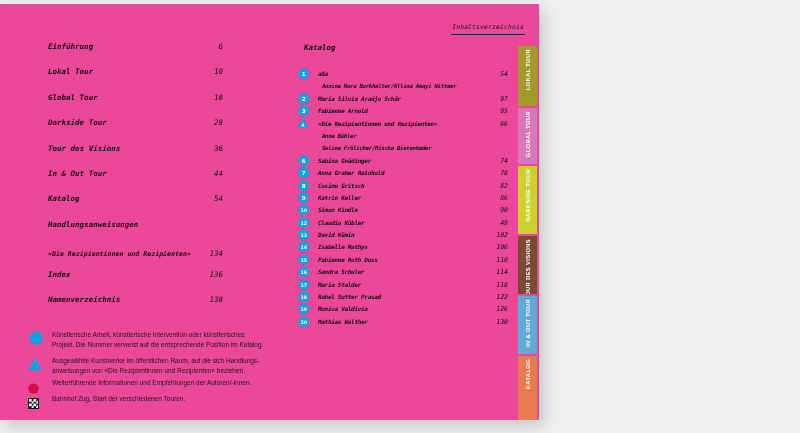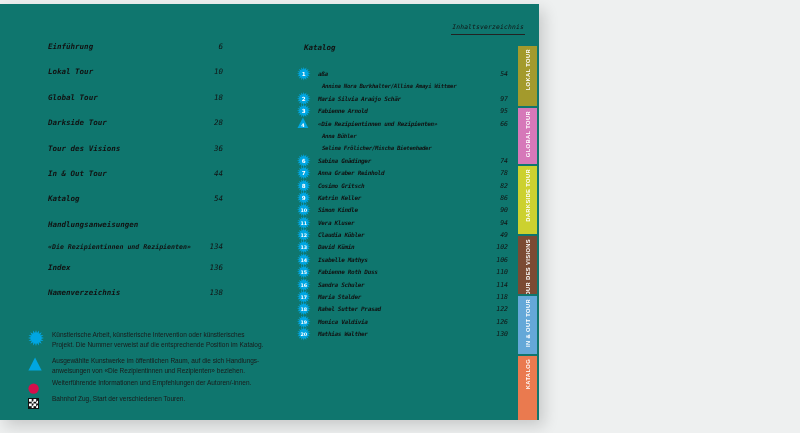--- a/index.html
+++ b/index.html
@@ -1,29 +1,29 @@
 <!DOCTYPE html>
 <html><head>
 <meta charset="utf-8">
 <style>
   html,body{margin:0;padding:0;background:#e9ebeb;}
   .canvas{position:relative;width:800px;height:433px;background:#eef0f0;overflow:hidden;
           font-family:"DejaVu Sans Mono","Liberation Mono",monospace;color:#111;}
-  .page{position:absolute;left:0;top:4px;width:539px;height:416px;background:#0f766e;
+  .page{position:absolute;left:0;top:4px;width:539px;height:416px;background:#ec4899;
         box-shadow:5px 6px 14px rgba(0,0,0,.16);}
   
   .header{position:absolute;top:10px;right:14px;}
   .header-text{display:inline-block;font-style:italic;font-size:6.3px;line-height:8px;
                letter-spacing:.2px;border-bottom:.8px solid #222;padding:0 1px 2.5px 1px;}
   
   .toc{position:absolute;left:48px;top:36px;width:175px;}
   .toc-row{display:flex;justify-content:space-between;align-items:baseline;height:13px;
            line-height:13px;margin-bottom:12.4px;font-weight:bold;font-style:italic;font-size:7.5px;}
   .toc-row .toc-page{font-weight:normal;font-style:italic;font-size:7.5px;}
-  .toc-row.group-title{margin-bottom:9px;}
+  .toc-row.group-title{margin-bottom:16px;}
   .toc-row.sub-line{font-size:6.6px;margin-bottom:8px;}
   .toc-row.sub-line .toc-page{font-size:7.5px;}
   
   .kat-title{position:absolute;left:304px;top:39px;font-weight:bold;font-style:italic;font-size:7.5px;}
   .kat-list{position:absolute;left:294px;top:64px;width:214px;}
   .k-line{position:relative;display:flex;align-items:baseline;height:12.4px;line-height:12.4px;}
   .k-icon{position:absolute;left:3px;top:-1px;}
   .k-title{margin-left:24px;flex:1;font-weight:bold;font-style:italic;font-size:6px;letter-spacing:-.3px;}
   .k-page{font-style:italic;font-size:6.5px;}
   .k-sub{height:12.4px;line-height:12.4px;margin-left:28px;font-weight:bold;font-style:italic;
@@ -232,31 +232,20 @@
             <span class="k-icon"><span style="display: inline-block;"><svg width="13.5" height="13.5" viewBox="0 0 14 14">
                   <polygon points="7.00,0.00 7.86,2.68 9.68,0.53 9.44,3.34 11.95,2.05 10.66,4.56 13.47,4.32 11.32,6.14 14.00,7.00 11.32,7.86 13.47,9.68 10.66,9.44 11.95,11.95 9.44,10.66 9.68,13.47 7.86,11.32 7.00,14.00 6.14,11.32 4.32,13.47 4.56,10.66 2.05,11.95 3.34,9.44 0.53,9.68 2.68,7.86 0.00,7.00 2.68,6.14 0.53,4.32 3.34,4.56 2.05,2.05 4.56,3.34 4.32,0.53 6.14,2.68" fill="#00a6e2"></polygon>
                   <text x="7" y="9" text-anchor="middle" fill="#fff" font-family="&quot;DejaVu Sans&quot;, sans-serif" font-weight="bold" font-size="5">10</text>
                 </svg></span></span>
             <span class="k-title">Simon Kindle</span>
             <span class="k-page">90</span>
           </div>
 
         </div>
 
-        <div class="k-entry">
-          <div class="k-line">
-            <span class="k-icon"><span style="display: inline-block;"><svg width="13.5" height="13.5" viewBox="0 0 14 14">
-                  <polygon points="7.00,0.00 7.86,2.68 9.68,0.53 9.44,3.34 11.95,2.05 10.66,4.56 13.47,4.32 11.32,6.14 14.00,7.00 11.32,7.86 13.47,9.68 10.66,9.44 11.95,11.95 9.44,10.66 9.68,13.47 7.86,11.32 7.00,14.00 6.14,11.32 4.32,13.47 4.56,10.66 2.05,11.95 3.34,9.44 0.53,9.68 2.68,7.86 0.00,7.00 2.68,6.14 0.53,4.32 3.34,4.56 2.05,2.05 4.56,3.34 4.32,0.53 6.14,2.68" fill="#00a6e2"></polygon>
-                  <text x="7" y="9" text-anchor="middle" fill="#fff" font-family="&quot;DejaVu Sans&quot;, sans-serif" font-weight="bold" font-size="5">11</text>
-                </svg></span></span>
-            <span class="k-title">Vera Kluser</span>
-            <span class="k-page">94</span>
-          </div>
-
-        </div>
 
         <div class="k-entry">
           <div class="k-line">
             <span class="k-icon"><span style="display: inline-block;"><svg width="13.5" height="13.5" viewBox="0 0 14 14">
                   <polygon points="7.00,0.00 7.86,2.68 9.68,0.53 9.44,3.34 11.95,2.05 10.66,4.56 13.47,4.32 11.32,6.14 14.00,7.00 11.32,7.86 13.47,9.68 10.66,9.44 11.95,11.95 9.44,10.66 9.68,13.47 7.86,11.32 7.00,14.00 6.14,11.32 4.32,13.47 4.56,10.66 2.05,11.95 3.34,9.44 0.53,9.68 2.68,7.86 0.00,7.00 2.68,6.14 0.53,4.32 3.34,4.56 2.05,2.05 4.56,3.34 4.32,0.53 6.14,2.68" fill="#00a6e2"></polygon>
                   <text x="7" y="9" text-anchor="middle" fill="#fff" font-family="&quot;DejaVu Sans&quot;, sans-serif" font-weight="bold" font-size="5">12</text>
                 </svg></span></span>
             <span class="k-title">Claudia Kübler</span>
             <span class="k-page">49</span>
           </div>

